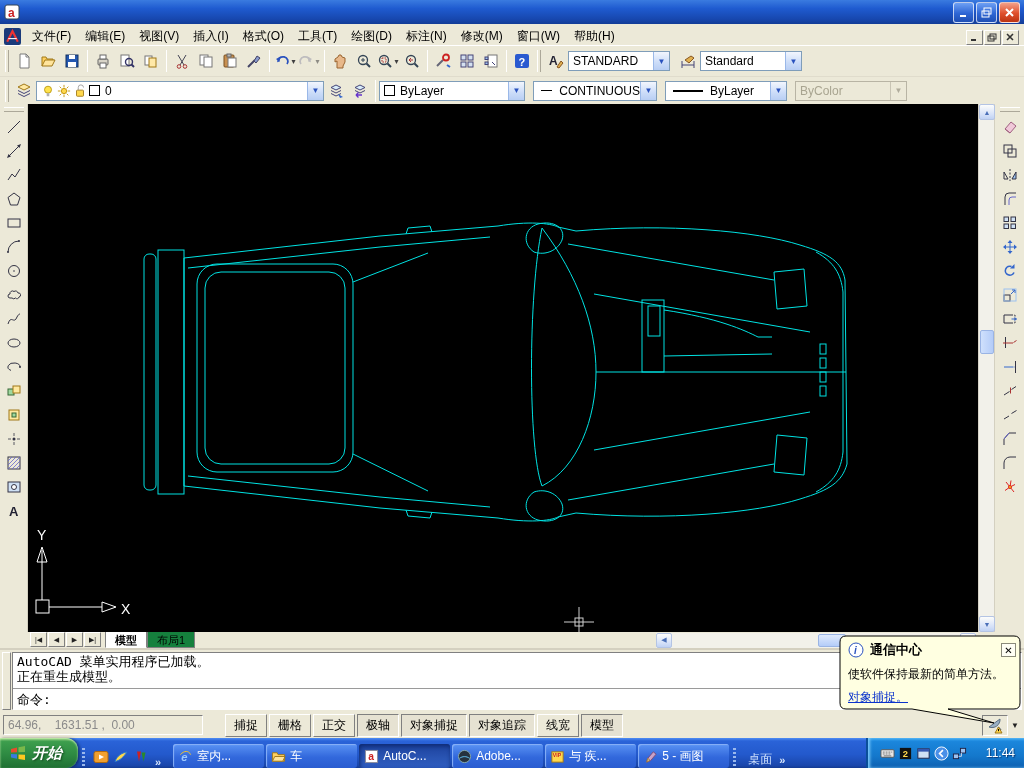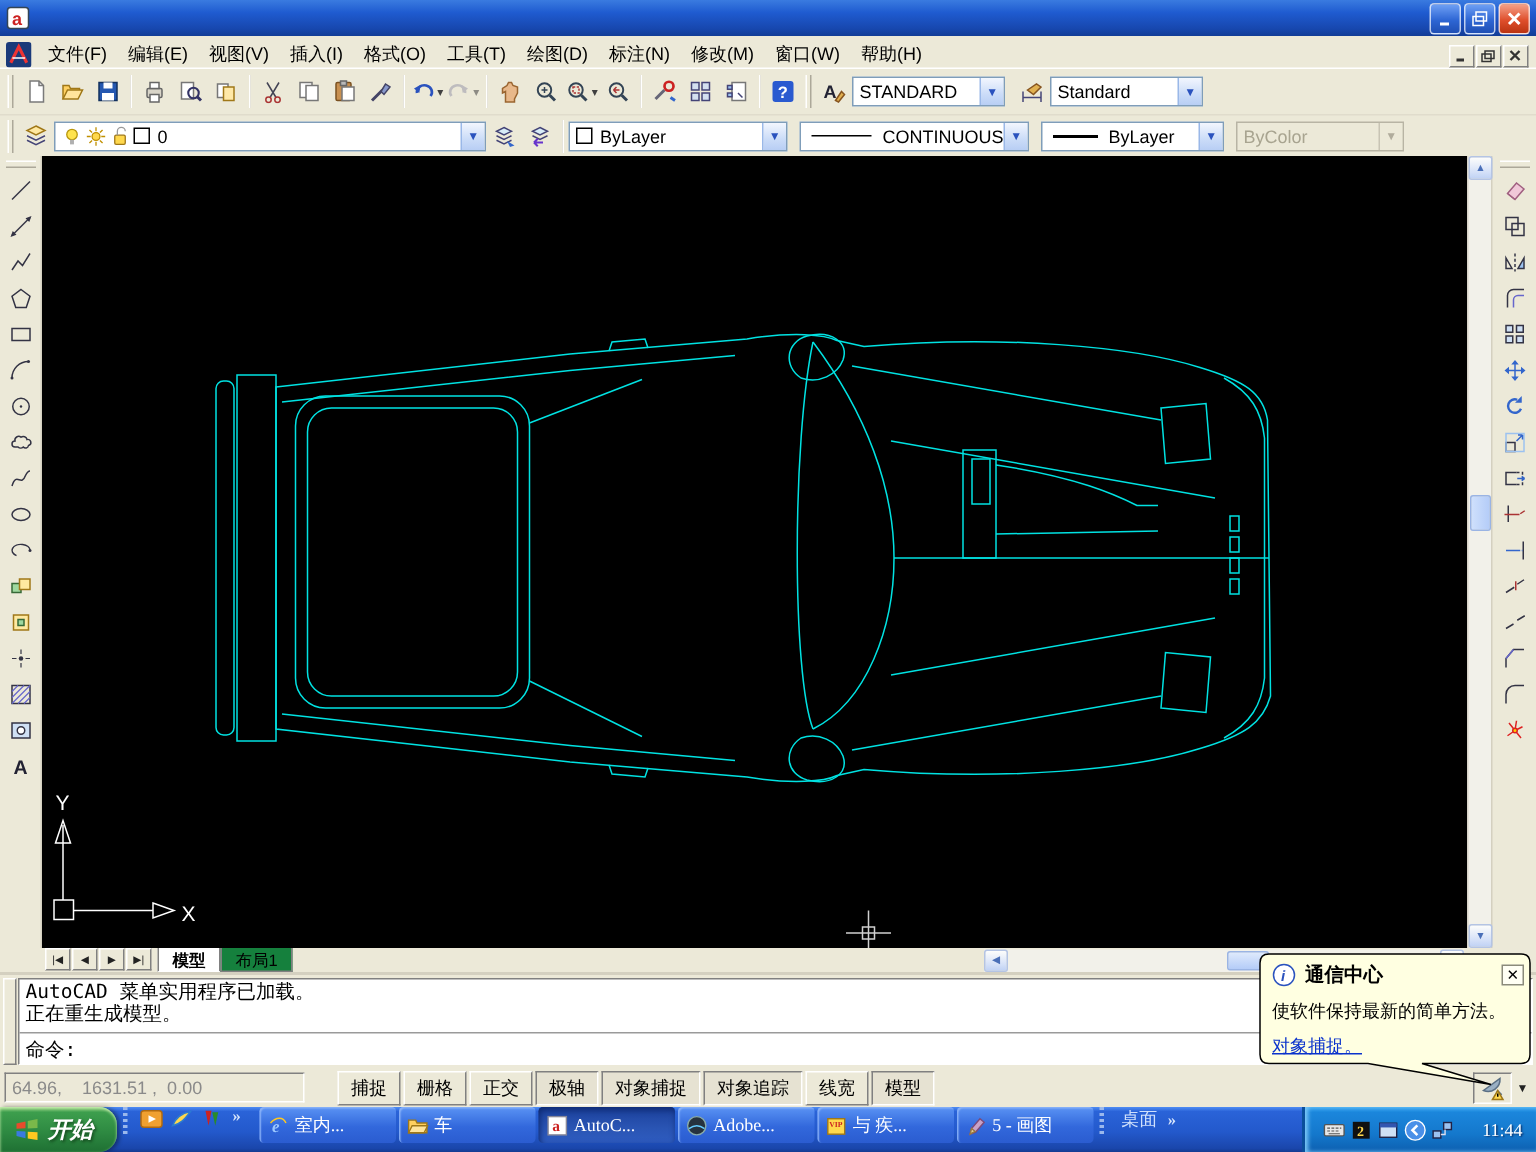--- a/index.html
+++ b/index.html
@@ -96,22 +96,22 @@
   .stbtns { display:flex; margin-left:22px; }
   .stbtn { padding:2px 8px; margin-right:2px; border:1px solid; border-color:#fff #808080 #808080 #fff; font-size:12px; white-space:nowrap; }
   .stbtn.pressed { border-color:#808080 #fff #fff #808080; background:#e6e2d2; }
   .stray { margin-left:auto; display:flex; align-items:center; gap:3px; }
   .straybox { width:26px; height:21px; border:1px solid; border-color:#808080 #fff #fff #808080;
     display:flex; align-items:center; justify-content:center; }
   .straybox svg { width:17px; height:17px; }
   .scaret { font-size:8px; color:#222; padding-right:2px; }
 
   
-  .taskbar { height:30px; display:flex; align-items:flex-start;
-    background:linear-gradient(180deg,#4f8df4 0%,#2a63d8 10%,#2359cc 55%,#1a46ab 92%,#143a90 100%);font-family:Liberation Serif, serif; }
+  .taskbar { height:30px; display:flex; align-items:flex-end;
+    background:linear-gradient(180deg,#4f8df4 0%,#2a63d8 10%,#2359cc 55%,#1a46ab 92%,#143a90 100%); }
   .startbtn { height:30px; padding:0 16px 0 9px; border-radius:0 12px 12px 0; display:flex; align-items:center; gap:5px;
     background:linear-gradient(180deg,#8cc97c 0%,#3d9e4d 12%,#2e8a42 55%,#1f7033 100%);
     box-shadow:inset 0 1px 2px #c8f0b0, 2px 0 3px rgba(0,0,0,.4); }
   .startbtn .slabel { color:#fff; font-weight:bold; font-style:italic; font-size:15px; text-shadow:1px 1px 2px #144a1e; }
   .startbtn svg { width:18px; height:18px; }
   .tgrip { width:3px; height:20px; margin:0 4px; background:repeating-linear-gradient(180deg,#9ab8ec 0 2px,rgba(0,0,0,0) 2px 4px); }
   .qlaunch { display:flex; align-items:center; gap:4px; padding:0 4px; }
   .qlaunch svg { width:16px; height:16px; }
   .chevw { color:#d8e6fc; font-weight:bold; font-size:11px; padding:0 2px; }
   .tasks { display:flex; align-items:center; gap:2px; margin-left:10px; }
@@ -404,21 +404,21 @@
           <path d="M3 7.5l5 2.5 5-2.5" fill="none" stroke="#447"></path>
           <path d="M10 12H4m0 0l2.5-2.5M4 12l2.5 2.5" fill="none" stroke="#63c" stroke-width="1.4"></path>
         </svg>
       </div>
     <div class="sep"></div>
     <div class="combo" style="width:146px">
       <span class="swatchbox"></span>
       <span>ByLayer</span>
       <span class="chev">▼</span>
     </div>
-    <div class="combo" style="width:153px;margin-left:8px">
+    <div class="combo" style="width:124px;margin-left:8px">
       <span class="line-sample"></span>
       <span>CONTINUOUS</span>
       <span class="chev">▼</span>
     </div>
     <div class="combo" style="width:122px;margin-left:8px">
       <span class="line-sample thick" style="width:30px"></span>
       <span>ByLayer</span>
       <span class="chev">▼</span>
     </div>
     <div class="combo disabled" style="width:112px;margin-left:8px">

